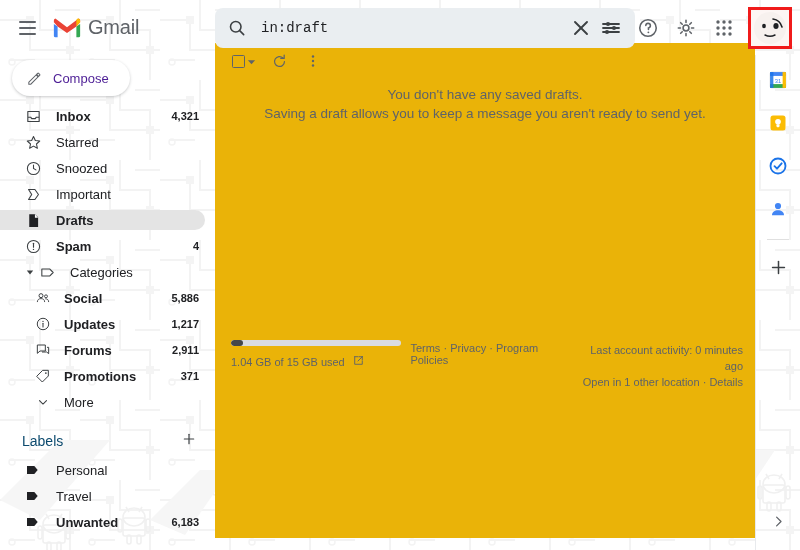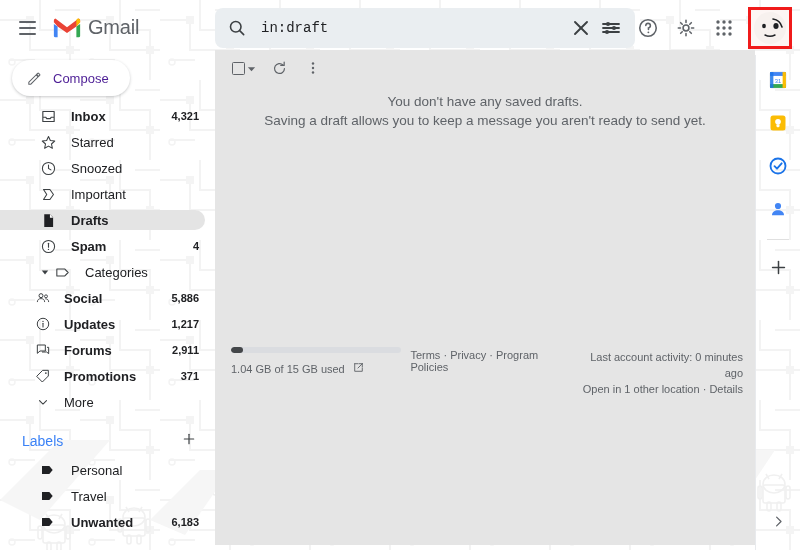--- a/index.html
+++ b/index.html
@@ -111,21 +111,21 @@
     padding-left: 14px;
     cursor: pointer;
   }
   .compose-label { font-size: 13px; color: #4c1d95; }
 
   .nav { margin-top: 10px; }
   .nav-item {
     display: flex; align-items: center;
     height: 20px;
     margin: 0 10px 0 0;
-    padding-left: 39px;
+    padding-left: 24px;
     border-radius: 0 12px 12px 0;
     cursor: pointer;
     font-size: 13px;
     color: #202124;
     margin-bottom: 6px;
   }
   .nav-item .ic { width: 18px; height: 18px; flex: 0 0 18px; display:flex; align-items:center; justify-content:center; }
   .nav-item .lbl { margin-left: 14px; flex: 1; }
   .nav-item .cnt { font-size: 11px; color: #5f6368; padding-right: 6px; }
   .nav-item.bold .lbl, .nav-item.bold .cnt { font-weight: bold; color: #202124; }
@@ -133,27 +133,27 @@
   .nav-item.sub { padding-left: 34px; }
   .nav-item.sub .lbl { margin-left: 12px; }
   .nav-item .caret { width: 12px; flex: 0 0 12px; display:flex; align-items:center; justify-content:center; margin-right:2px;}
 
   .labels-head {
     display: flex; align-items: center; justify-content: space-between;
     padding: 0 18px 0 22px;
     height: 26px;
     margin-top: 16px; margin-bottom: 6px;
   }
-  .labels-title { font-size: 14px; color: #3b82f6; }
+  .labels-title { font-size: 14px; color: #0c4a6e; }
 
   
   .main {
-    position: absolute; left: 215px; top: 50px;
+    position: absolute; left: 215px; top: 43px;
     width: 540px; height: 495px;
-    background: #e5e5e5;
+    background: #eab308;
     z-index: 3;
   }
   .toolbar {
     height: 36px;
     display: flex; align-items: center;
     padding-left: 13px; gap: 4px;
   }
   .tb-check {
     display: flex; align-items: center; gap: 2px;
     cursor: pointer; padding: 4px;

